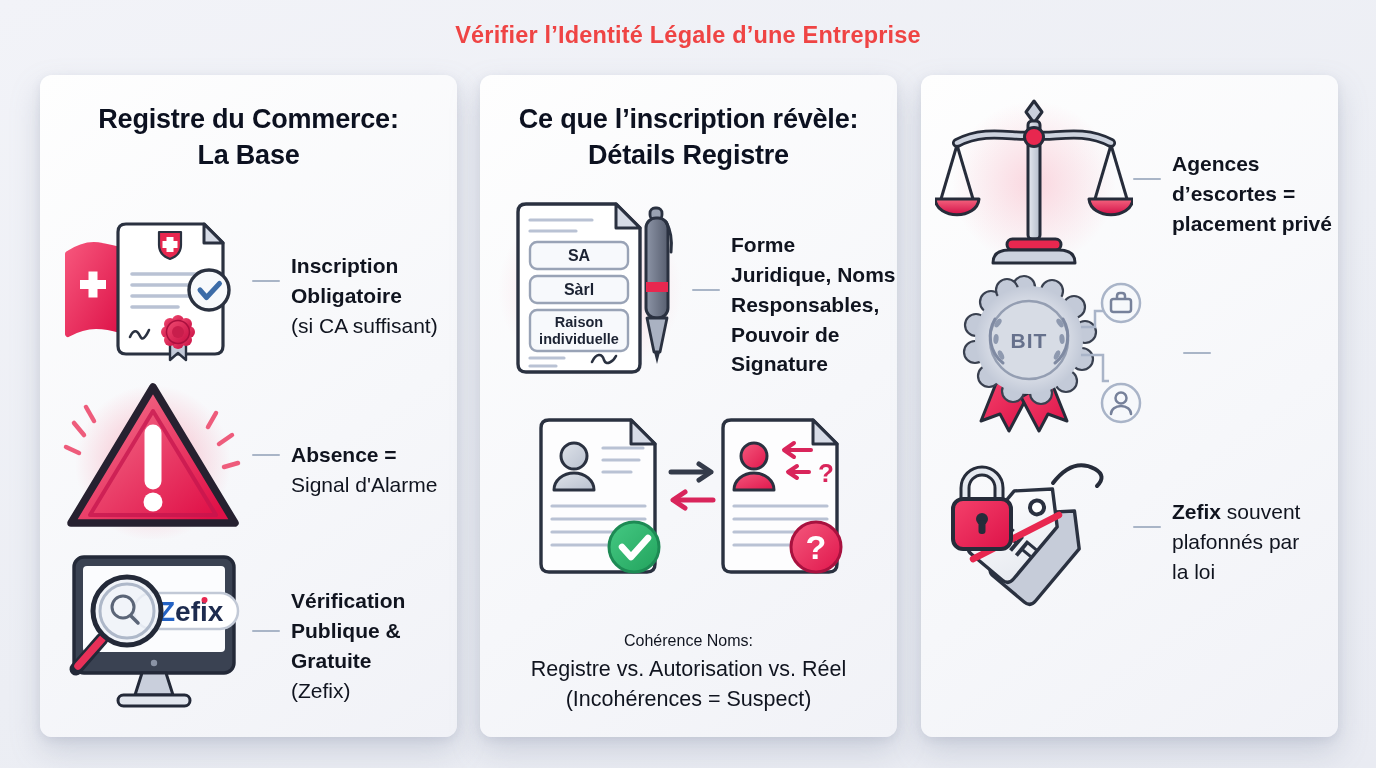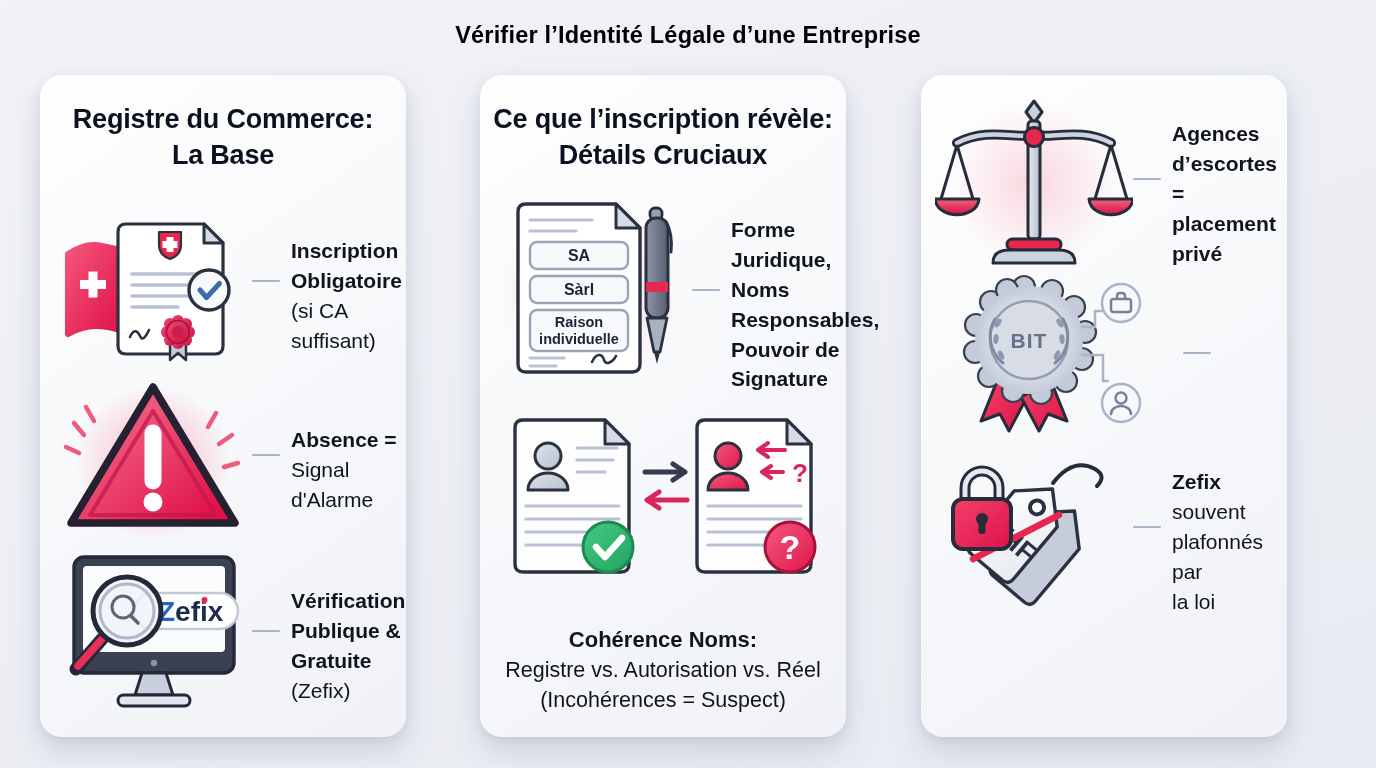--- a/index.html
+++ b/index.html
@@ -5,26 +5,26 @@
   * { margin:0; padding:0; box-sizing:border-box; }
   html,body { width:1376px; height:768px; }
   body {
     font-family:"Liberation Sans", sans-serif;
     background:linear-gradient(160deg,#f2f3f8 0%,#eceef4 55%,#e9ebf2 100%);
     position:relative; overflow:hidden; color:#10141f;
   }
   .title {
     position:absolute; top:22px; left:0; width:100%;
     text-align:center; font-size:23.5px; font-weight:600;
-    letter-spacing:.2px; color:#000000;
+    letter-spacing:.2px; color:#ef4444;
   }
   .card {
-    position:absolute; top:75px; width:366px; height:662px;
+    position:absolute; top:75px; width:417px; height:662px;
     background:linear-gradient(145deg,#fefefe 0%,#f6f7fa 60%,#f1f2f7 100%);
-    border-radius:22px;
+    border-radius:12px;
     box-shadow:0 14px 30px rgba(125,135,160,.28), 0 3px 8px rgba(125,135,160,.15);
   }
   .card-1 { left:40px; }
   .card-2 { left:480px; }
   .card-3 { left:921px; }
   .card-header {
     margin-top:27px; text-align:center; font-weight:700;
     font-size:27px; line-height:1.33; color:#0c1120;
     white-space:pre-line; letter-spacing:-.2px;
   }
@@ -34,21 +34,21 @@
   .label {
     margin-left:11px; font-size:21px; line-height:1.42;
     white-space:pre-line; color:#10141f;
   }
   .label .b { font-weight:700; }
   .center-block { display:flex; justify-content:center; }
   .caption {
     margin-top:8px; text-align:center; font-size:21.5px;
     line-height:1.38; white-space:pre-line; color:#10141f;
   }
-  .caption .b { font-weight:700; font-size:22px; }
+  .caption .b { font-weight:400; font-size:16px; }
   svg text { font-family:"Liberation Sans", sans-serif; }
 </style>
 </head>
 <body>
 
 <div class="title">Vérifier l’Identité Légale d’une Entreprise</div>
 
 <div class="card card-1">
   <div class="card-header">Registre du Commerce:
 La Base</div>
@@ -171,21 +171,21 @@
       <span class="b">Vérification
 Publique &amp;
 Gratuite</span><span>
 (Zefix)</span>
     </div>
   </div>
 </div>
 
 <div class="card card-2">
   <div class="card-header">Ce que l’inscription révèle:
-Détails Cruciaux</div>
+Détails Registre</div>
 
   <div class="row" style="margin-top:12px; height:208px;">
     <div class="icon-box">
       <svg width="198" height="200" viewBox="0 0 198 200">
         <defs>
           <linearGradient id="penG" x1="0" y1="0" x2="1" y2="0">
             <stop offset="0" stop-color="#8d95a7"></stop>
               <stop offset="1" stop-color="#575e6f"></stop>
           </linearGradient>
           <radialGradient id="glow2">

